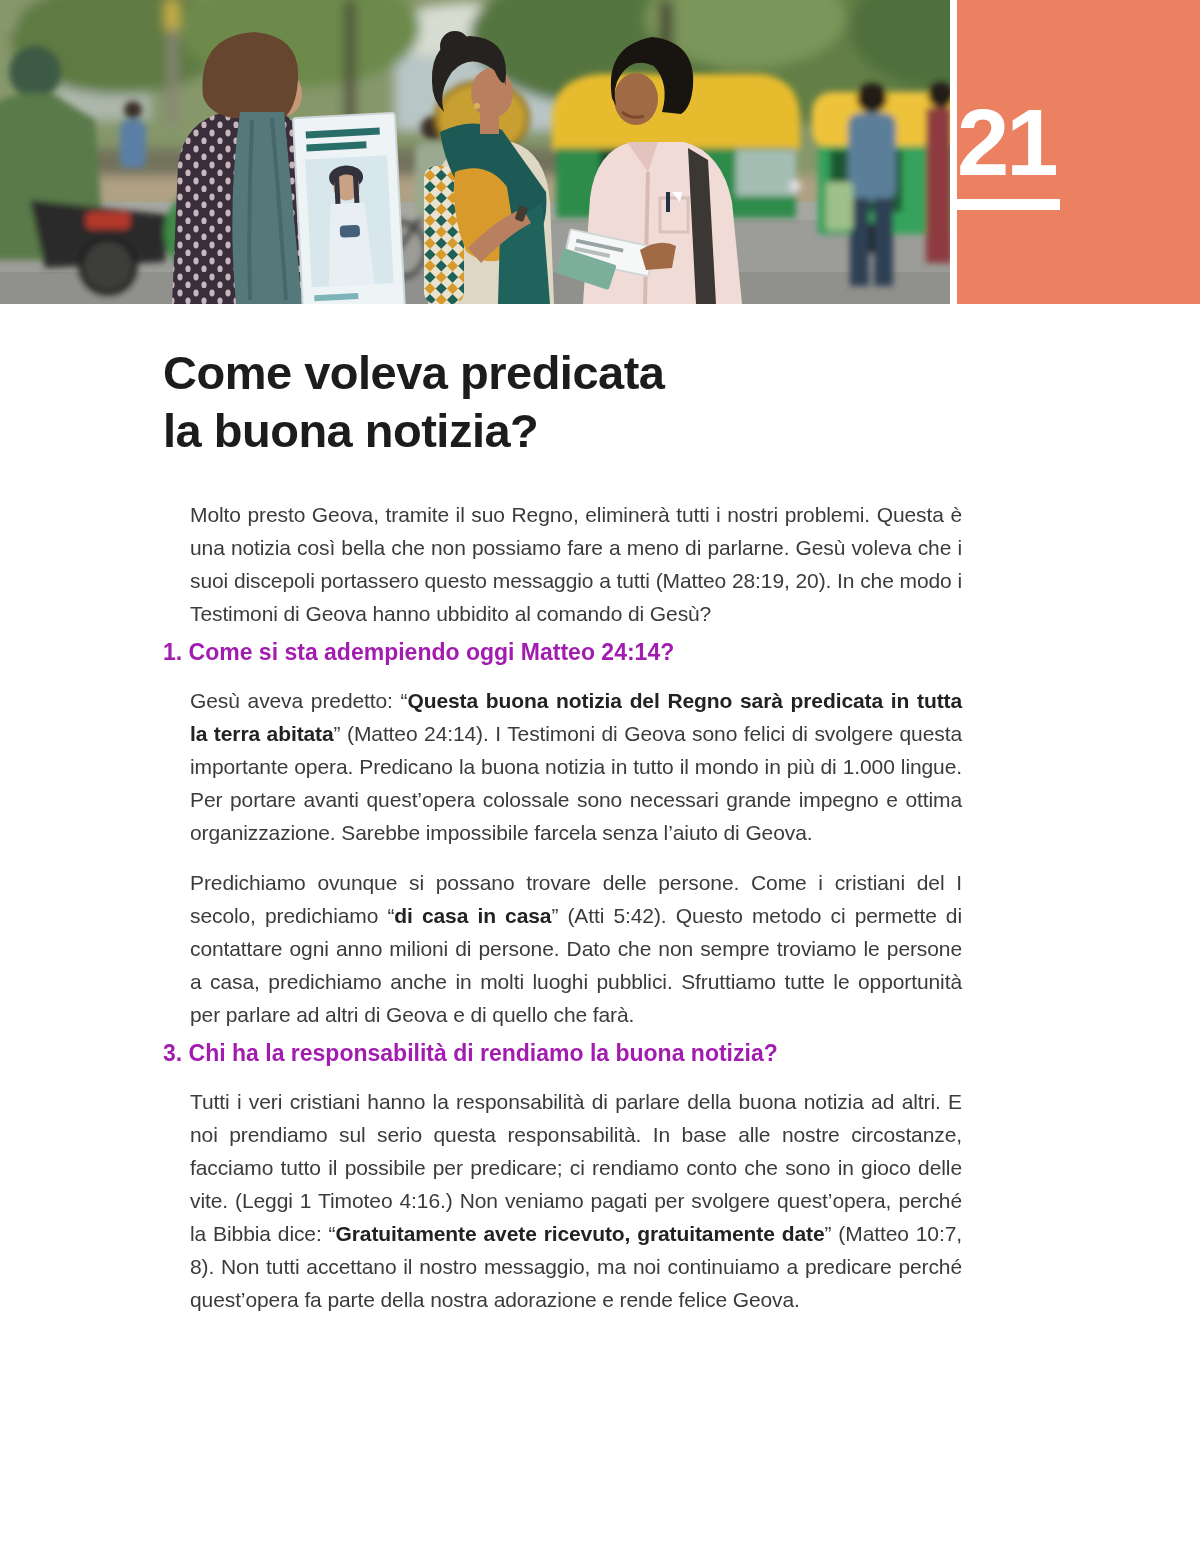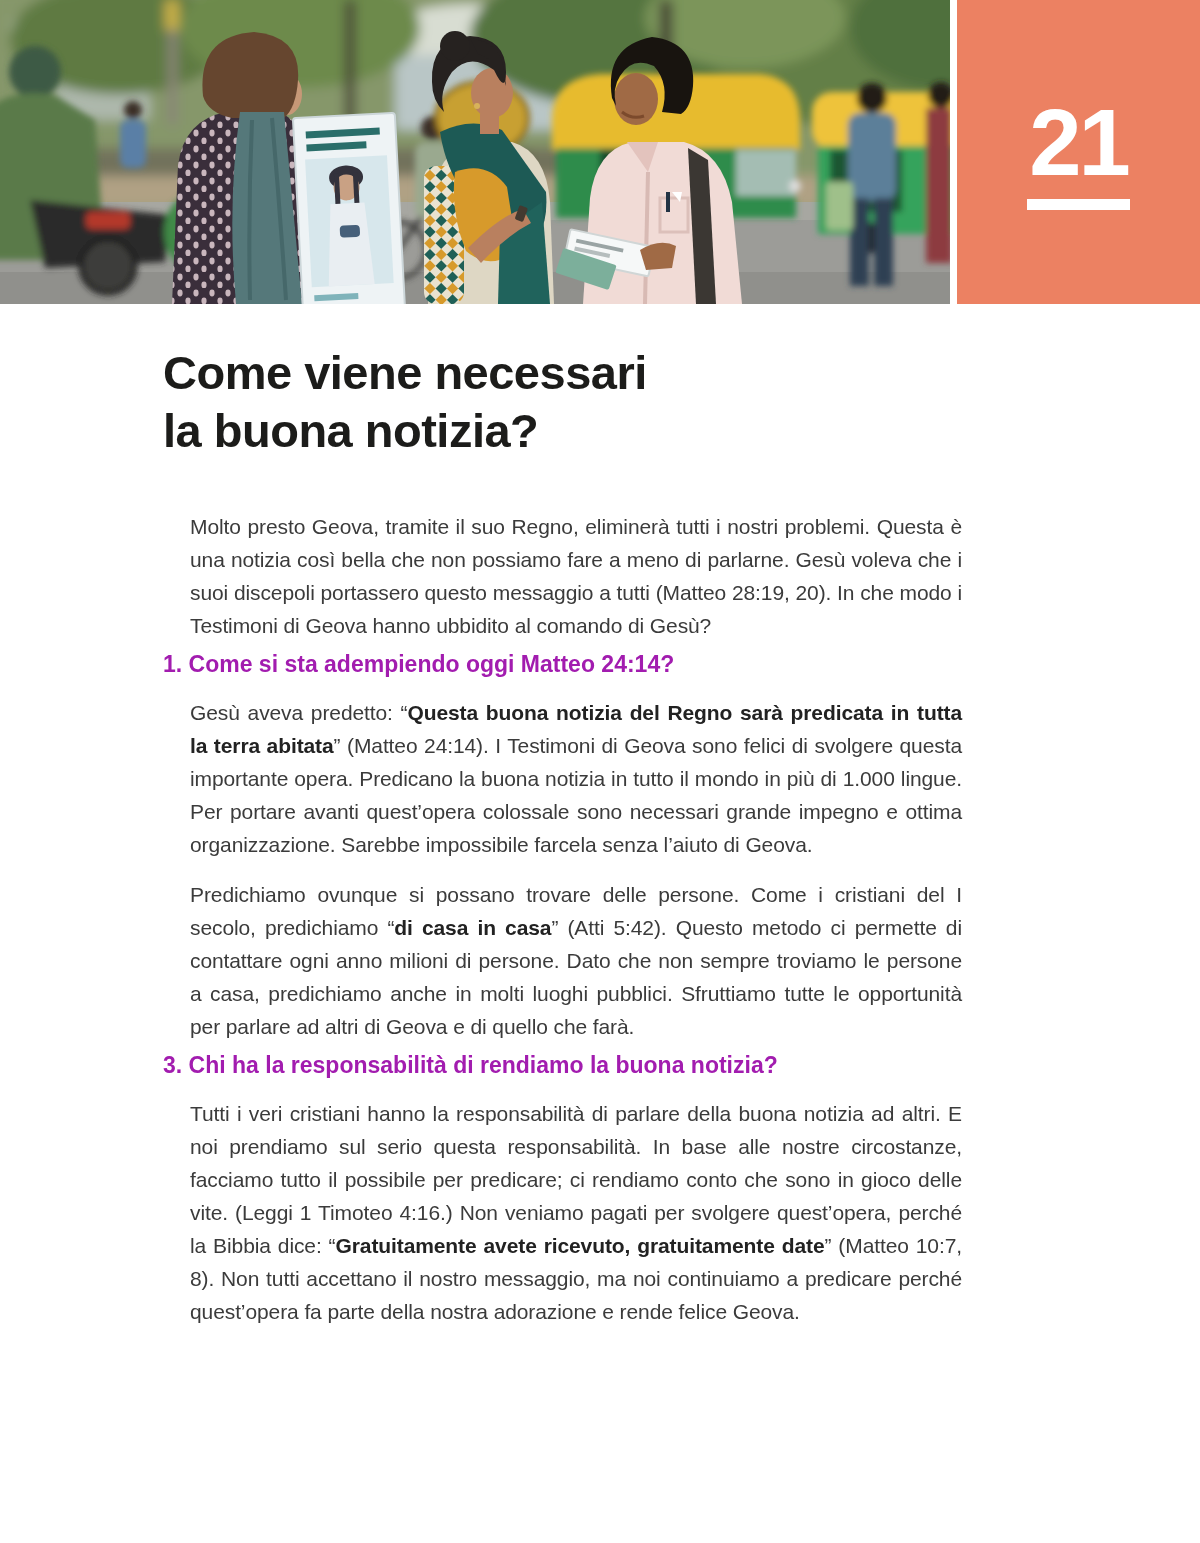--- a/index.html
+++ b/index.html
@@ -17,21 +17,21 @@
     width: 950px; height: 304px; overflow: hidden;
     background: #8a9a6e;
   }
   .photo-wrap svg { display:block; }
 
   
   .lesson-badge {
     position: absolute; left: 957px; top: 0;
     width: 243px; height: 304px;
     background: #EC8162;
-    display: flex; flex-direction: column; align-items: center;
+    display: flex; flex-direction: column; align-items: flex-start;
   }
   .lesson-number {
     margin-top: 96px;
     color: #ffffff;
     font-size: 94px; font-weight: bold;
     line-height: 1; letter-spacing: -3px;
   }
   .lesson-underline {
     width: 103px; height: 11px;
     background: #ffffff; margin-top: 9px;
@@ -45,21 +45,21 @@
     font-size: 47px; line-height: 58px;
     font-weight: bold; color: #1c1c1a;
     letter-spacing: -0.5px;
   }
   .intro, .answer {
     margin: 0 0 0 27px; width: 772px;
     font-size: 21px; line-height: 33px;
     color: #3b3b3b; text-align: justify;
     letter-spacing: -0.1px;
   }
-  .intro { margin-top: 50px; }
+  .intro { margin-top: 38px; }
   .answer { margin-top: 17px; }
   .answer strong, .intro strong { color: #222222; }
   .q-heading {
     margin: 7px 0 3px 0;
     font-size: 23px; line-height: 30px;
     font-weight: bold; color: #a21caf;
   }
 </style>
 </head>
 <body>
@@ -243,21 +243,21 @@
     </svg>
   </div>
 
   <div class="lesson-badge">
     <div class="lesson-number">21</div>
     <div class="lesson-underline"></div>
   </div>
 
   <div class="content">
     <h1 class="page-title" style="margin:0;">
-      <div>Come viene necessari</div>
+      <div>Come voleva predicata</div>
       <div>la buona notizia?</div>
     </h1>
 
     <p class="intro">Molto presto Geova, tramite il suo Regno, eliminerà tutti i nostri problemi. Questa è una notizia così bella che non possiamo fare a meno di parlarne. Gesù voleva che i suoi discepoli portassero questo messaggio a tutti (Matteo 28:19, 20). In che modo i Testimoni di Geova hanno ubbidito al comando di Gesù?</p>
 
     <h2 class="q-heading"><span>1.</span> <span>Come si sta adempiendo oggi Matteo 24:14?</span></h2>
     <p class="answer"><span>Gesù aveva predetto: “</span><strong>Questa buona notizia del Regno sarà predicata in tutta la terra abitata</strong><span>” (Matteo 24:14). I Testimoni di Geova sono felici di svolgere questa importante opera. Predicano la buona notizia in tutto il mondo in più di 1.000 lingue. Per portare avanti quest’opera colossale sono necessari grande impegno e ottima organizzazione. Sarebbe impossibile farcela senza l’aiuto di Geova.</span></p>
 
     <p class="answer"><span>Predichiamo ovunque si possano trovare delle persone. Come i cristiani del I secolo, predichiamo “</span><strong>di casa in casa</strong><span>” (Atti 5:42). Questo metodo ci permette di contattare ogni anno milioni di persone. Dato che non sempre troviamo le persone a casa, predichiamo anche in molti luoghi pubblici. Sfruttiamo tutte le opportunità per parlare ad altri di Geova e di quello che farà.</span></p>
 

